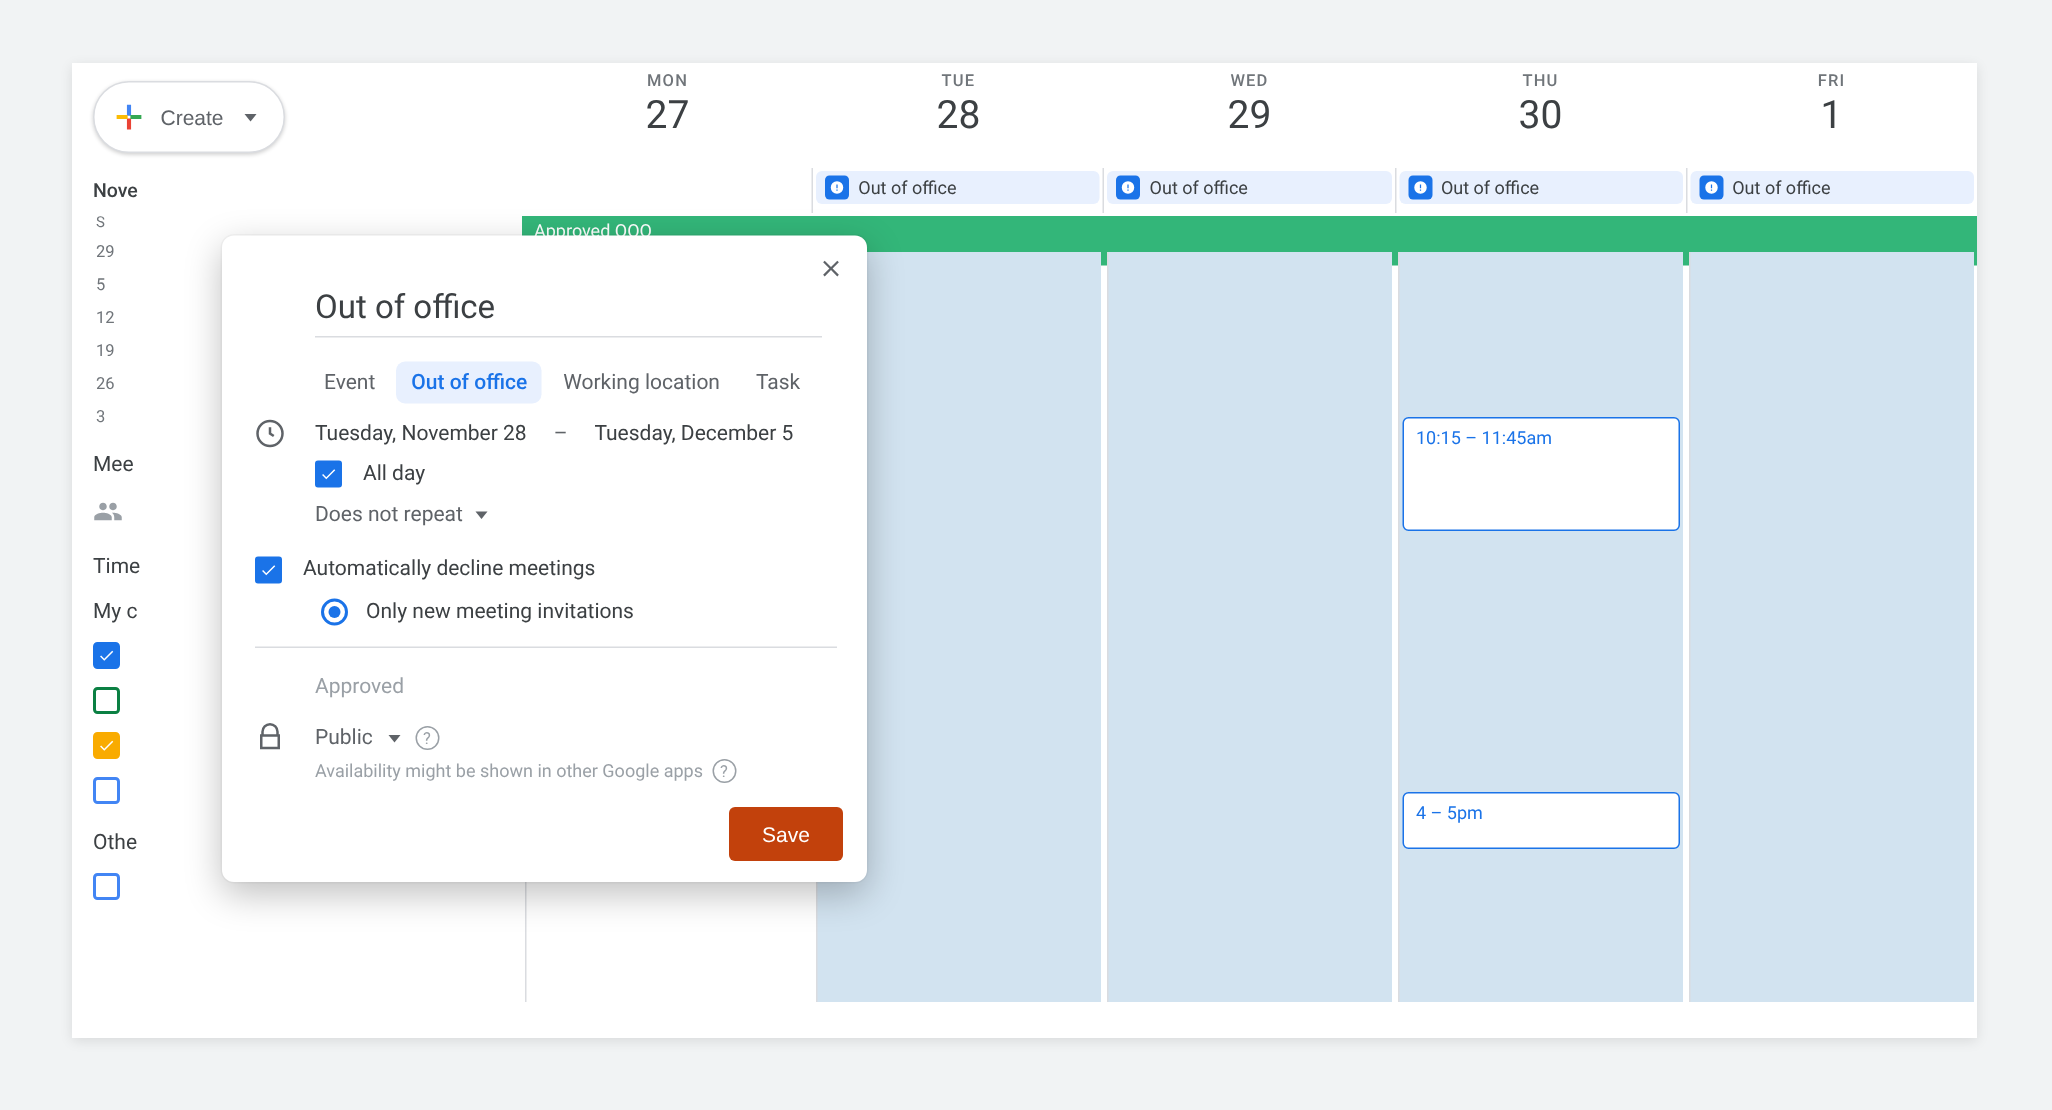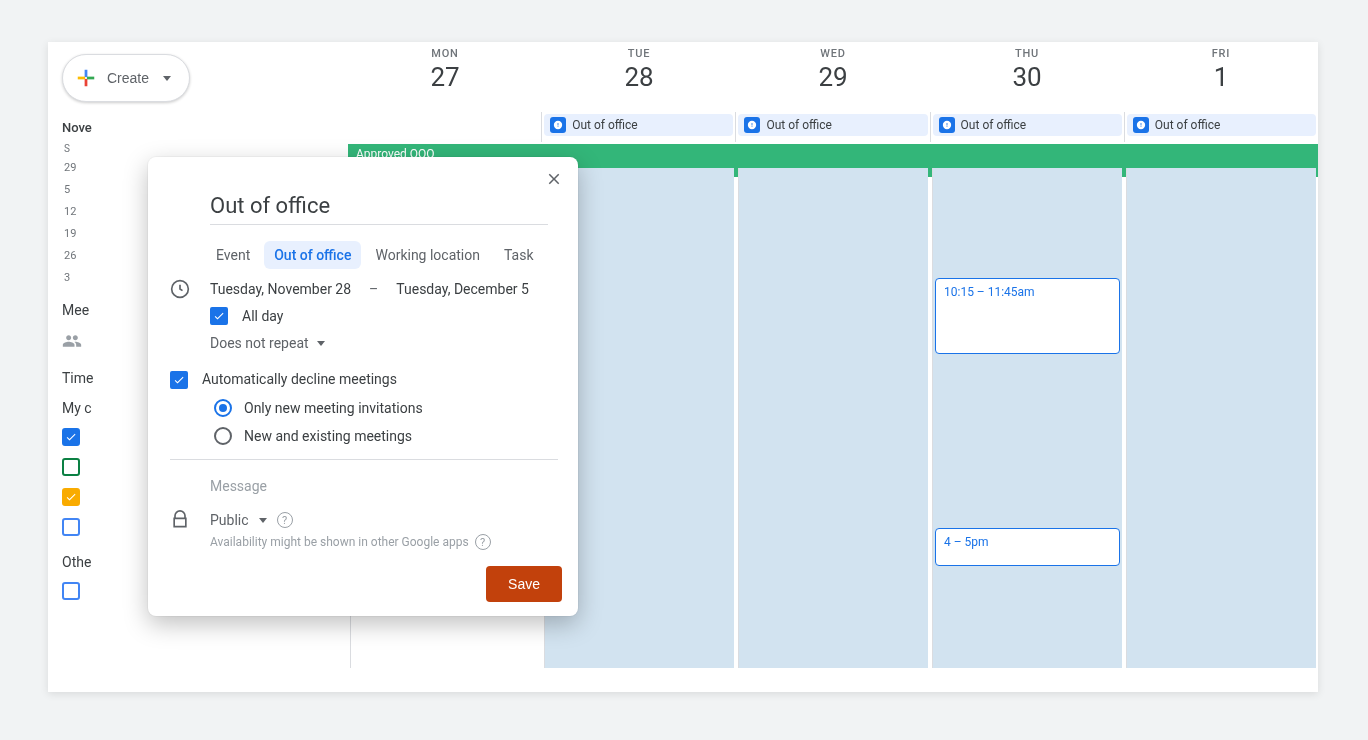--- a/index.html
+++ b/index.html
@@ -551,28 +551,24 @@
           </span>
         <span>Automatically decline meetings</span>
       </div>
 
       <div class="radio-row">
         <span class="radio checked">
             <span class="dot"></span>
           </span>
         <span>Only new meeting invitations</span>
       </div>
-      <div class="radio-row">
-        <span class="radio"></span>
-        <span>New and existing meetings</span>
-      </div>
 
       <div class="divider"></div>
 
-      <div class="msg-input">Message</div>
+      <div class="msg-input">Approved</div>
 
       <div class="vis-row">
         <svg class="row-icon" viewBox="0 0 24 24">
             <path fill="none" stroke="#5f6368" stroke-width="2" d="M6 10V7a6 6 0 0112 0v3M5 10h14v10H5z"></path>
           </svg>
         <span>Public</span>
         <span class="dd-caret"></span>
         <span class="help-icon">?</span>
       </div>
 

